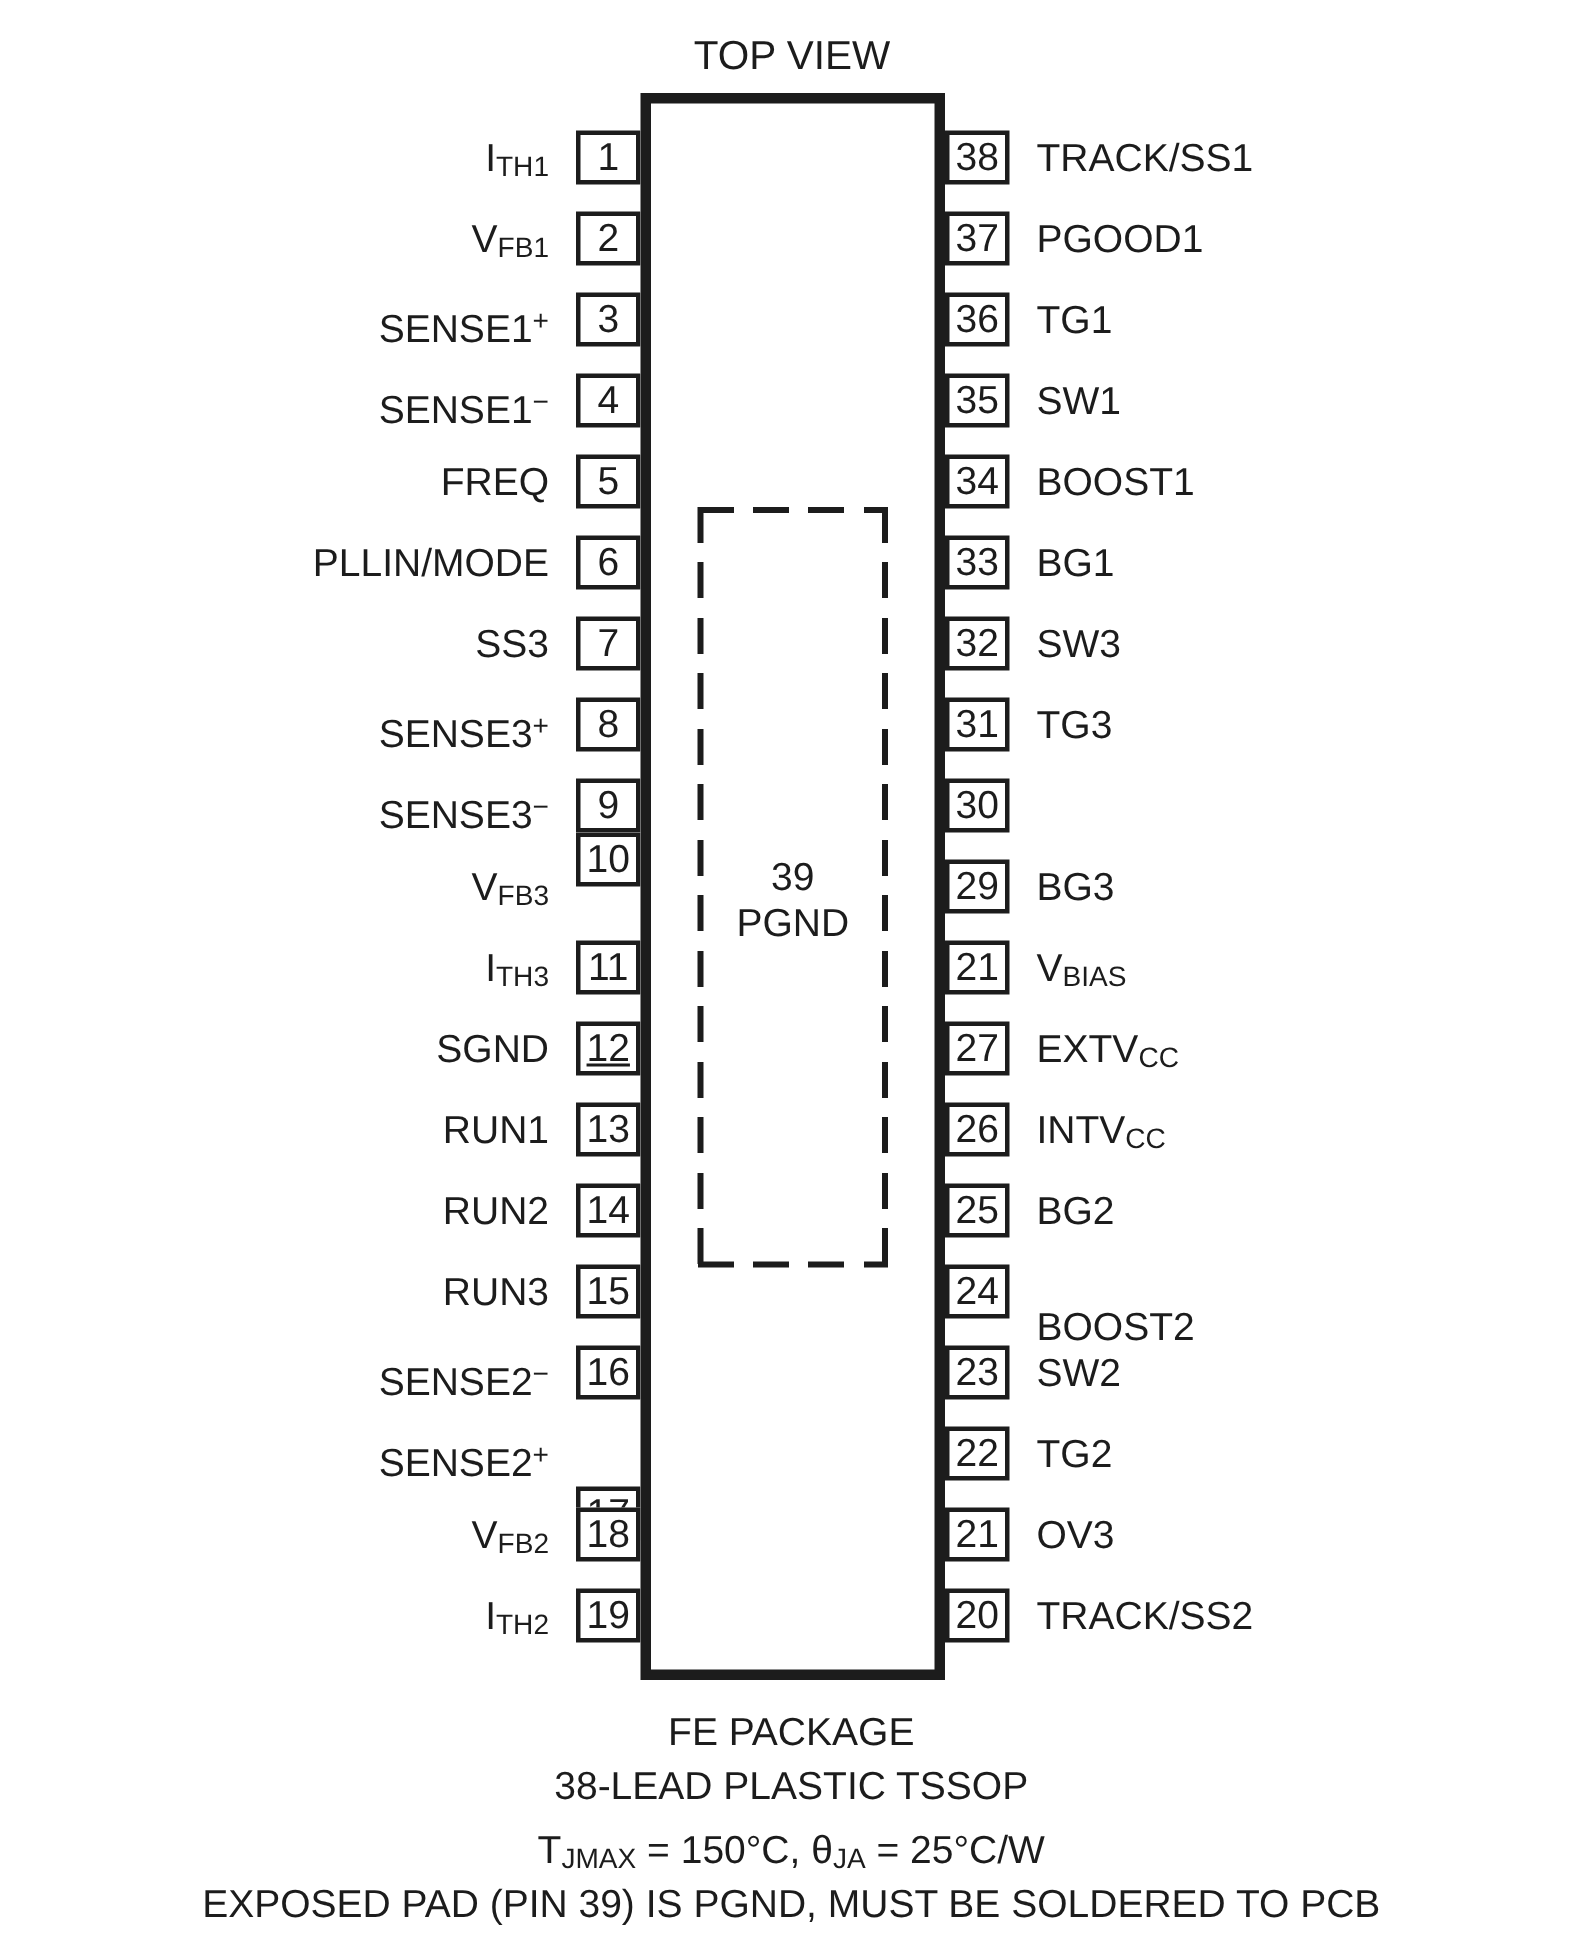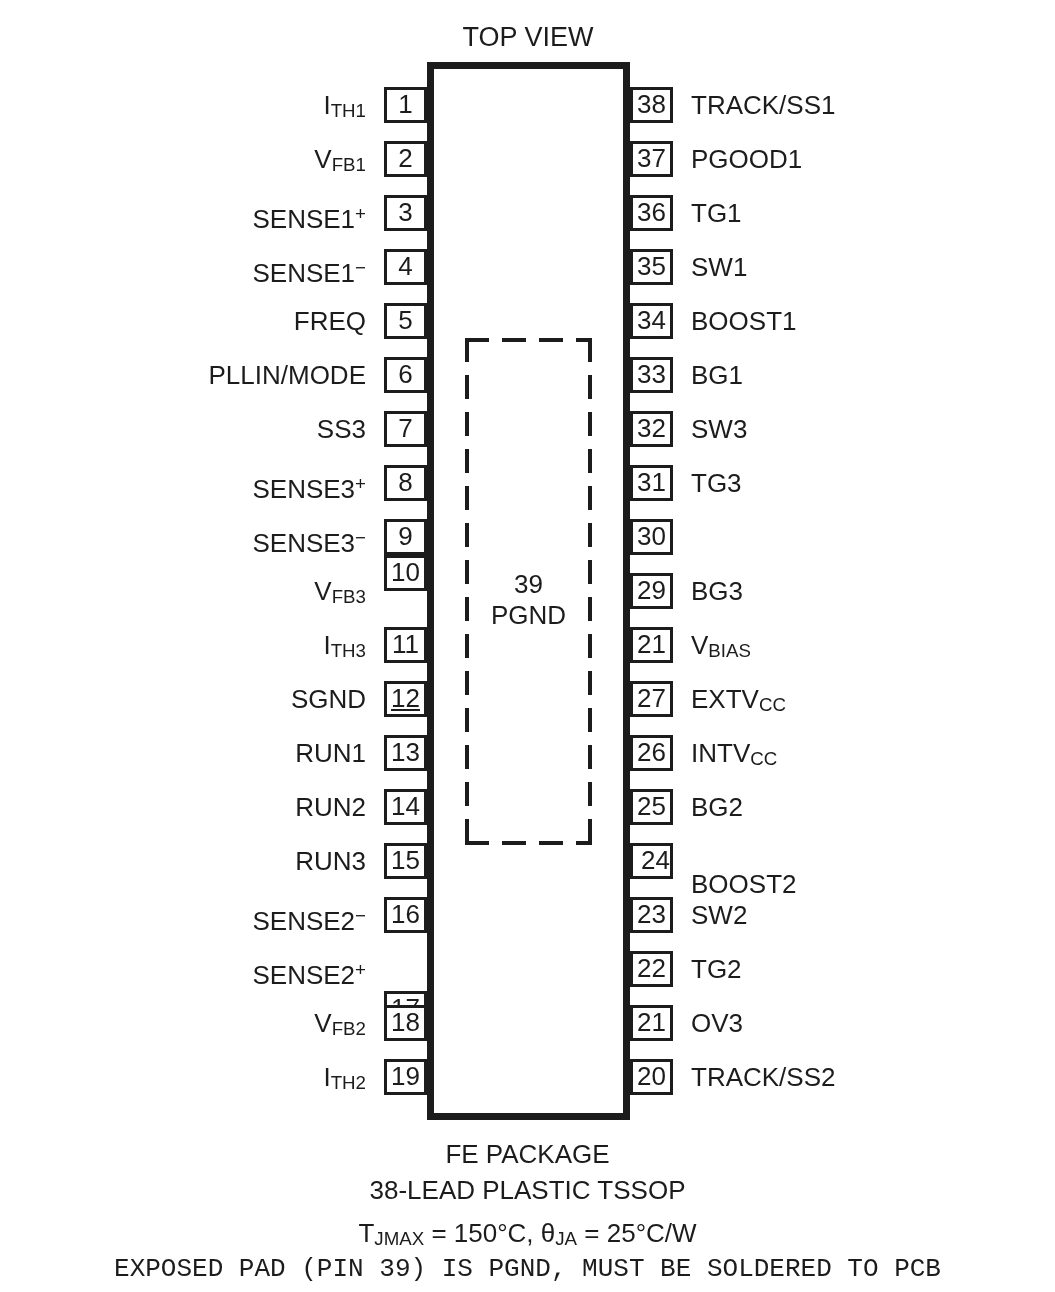--- a/index.html
+++ b/index.html
@@ -63,21 +63,21 @@
   .plabel.r { left: 691px; width: 330px; text-align: left; }
   .sb { font-size: 72%; vertical-align: -0.18em; }
   .sp { font-size: 72%; vertical-align: 0.42em; }
   .footer {
     position: absolute;
     top: 1136px; left: 0; width: 1055px;
     text-align: center;
     font-size: 26px; line-height: 36px;
   }
   .footer .thermal { margin-top: 10px; line-height: 30px; }
-  .footer .note { line-height: 30px; font-family: Liberation Mono, monospace; }
+  .footer .note { line-height: 30px; }
 </style>
 </head>
 <body>
 
 <div class="page">
 
   <div class="title">TOP VIEW</div>
 
   <div class="chip-body"></div>
 
@@ -137,21 +137,21 @@
       <div class="plabel l" style="top: 735px;"><span>RUN1</span></div>
       <div class="pbox l" style="top: 735px;">13</div>
       <div class="pbox r" style="top: 735px;">26</div>
       <div class="plabel r" style="top: 735px;"><span>INTV</span><span class="sb">CC</span></div>
       <div class="plabel l" style="top: 789px;"><span>RUN2</span></div>
       <div class="pbox l" style="top: 789px;">14</div>
       <div class="pbox r" style="top: 789px;">25</div>
       <div class="plabel r" style="top: 789px;"><span>BG2</span></div>
       <div class="plabel l" style="top: 843px;"><span>RUN3</span></div>
       <div class="pbox l" style="top: 843px;">15</div>
-      <div class="pbox r" style="top: 843px; text-align: right;">24</div>
+      <div class="pbox r" style="top: 843px;">24</div>
       <div class="plabel r" style="top: 866px;"><span>BOOST2</span></div>
       <div class="plabel l" style="top: 897px;"><span>SENSE2</span><span class="sp">−</span></div>
       <div class="pbox l" style="top: 897px;">16</div>
       <div class="pbox r" style="top: 897px;">23</div>
       <div class="plabel r" style="top: 897px;"><span>SW2</span></div>
       <div class="plabel l" style="top: 951px;"><span>SENSE2</span><span class="sp">+</span></div>
       <div class="pbox l" style="top: 951px; margin-top: 40px;">17</div>
       <div class="pbox r" style="top: 951px;">22</div>
       <div class="plabel r" style="top: 951px;"><span>TG2</span></div>
       <div class="plabel l" style="top: 1005px;"><span>V</span><span class="sb">FB2</span></div>

